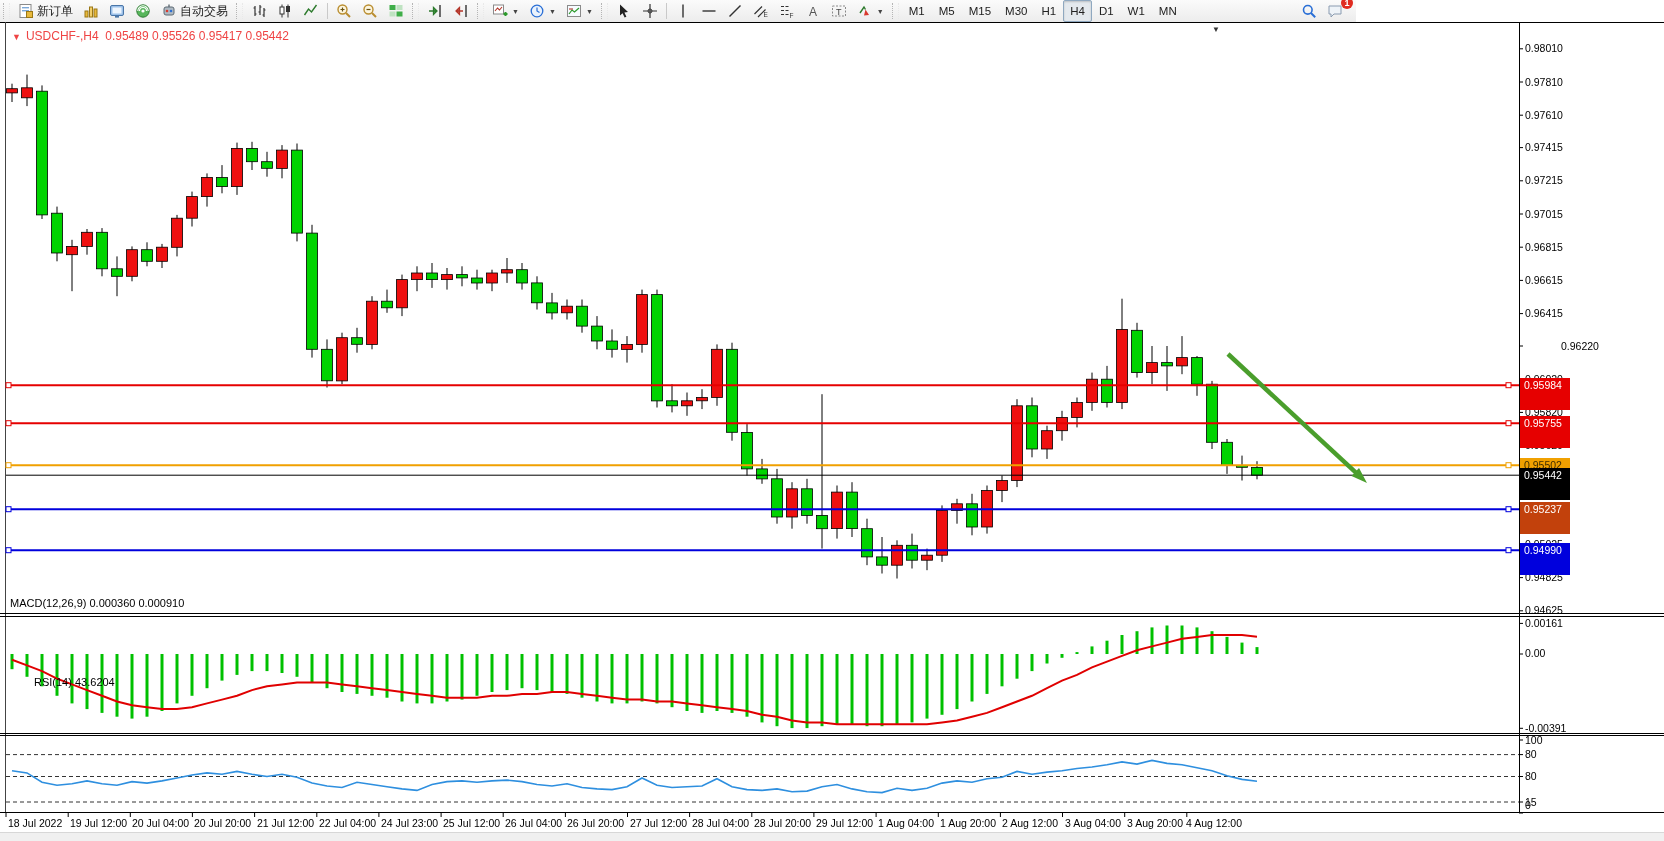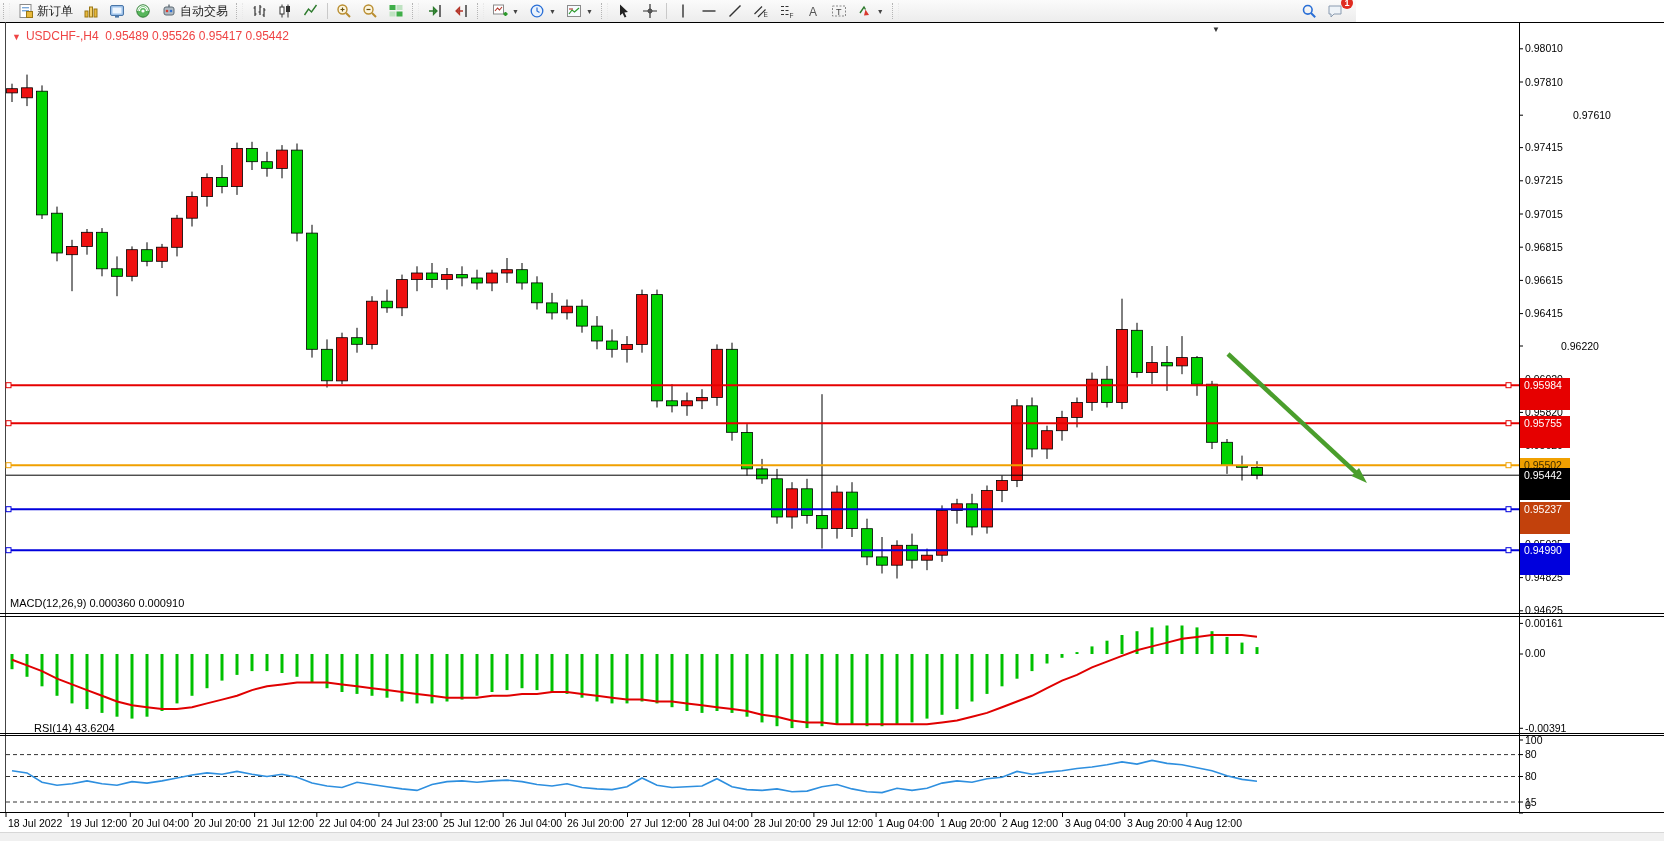--- a/index.html
+++ b/index.html
@@ -272,20 +272,31 @@
         <svg width="16" height="16">
             <path d="M3 10l4-6 1.5 2.5" stroke="#2c7a2c" stroke-width="1.4" fill="none"></path>
             <path d="M8.5 6.5 12 12l-5 .5" fill="#d83a2e"></path>
           </svg>
       </span>
       <span class="caret">▼</span>
     </div>
 
     <div class="grip"></div>
 
+    <div id="tf-wrap">
+        <div class="tbtn tf">M1</div>
+        <div class="tbtn tf">M5</div>
+        <div class="tbtn tf">M15</div>
+        <div class="tbtn tf">M30</div>
+        <div class="tbtn tf">H1</div>
+        <div class="tbtn tf active">H4</div>
+        <div class="tbtn tf">D1</div>
+        <div class="tbtn tf">W1</div>
+        <div class="tbtn tf">MN</div>
+      </div>
 
     <div class="spacer"></div>
 
     <div class="tbtn">
       <span class="tficon">
         <svg width="16" height="16">
             <circle cx="6.8" cy="6.8" r="4.3" fill="none" stroke="#2a6fd6" stroke-width="1.6"></circle>
             <path d="M10 10l4.2 4.2" stroke="#2a6fd6" stroke-width="2"></path>
           </svg>
       </span>
@@ -652,21 +663,21 @@
         <line x1="1186.8" y1="791" x2="1186.8" y2="795" stroke="#000"></line>
         <g>
           <line x1="1228" y1="332" x2="1359.7" y2="454.2" stroke="#4a9e2c" stroke-width="4.5"></line>
           <polygon points="1367,461 1351.5,454.1 1359.0,446.1" fill="#4a9e2c"></polygon>
         </g>
       </svg>
 
     <div id="label-layer">
         <div class="alab" style="top:20px;">0.98010</div>
         <div class="alab" style="top:54px;">0.97810</div>
-        <div class="alab" style="top:87px;margin-left:48px;">0.97610</div>
+        <div class="alab" style="top:87px;">0.97610</div>
         <div class="alab" style="top:119px;">0.97415</div>
         <div class="alab" style="top:152px;">0.97215</div>
         <div class="alab" style="top:186px;">0.97015</div>
         <div class="alab" style="top:219px;">0.96815</div>
         <div class="alab" style="top:252px;">0.96615</div>
         <div class="alab" style="top:285px;">0.96415</div>
         <div class="alab" style="top:318px;padding-left:36px;">0.96220</div>
         <div class="alab" style="top:351px;">0.96020</div>
         <div class="alab" style="top:384px;">0.95820</div>
         <div class="alab" style="top:417px;">0.95620</div>
@@ -711,21 +722,21 @@
         <div class="tlab" style="left:1186px;">4 Aug 12:00</div>
       </div>
 
     <div id="chart-title">
       <span class="tri">▼</span><span>USDCHF-,H4</span>&nbsp;&nbsp;<span>0.95489</span>&nbsp;<span>0.95526</span>&nbsp;<span>0.95417</span>&nbsp;<span>0.95442</span>
     </div>
 
     <div class="indlabel" style="top:575px;">
       <span>MACD(12,26,9)</span>&nbsp;<span>0.000360</span>&nbsp;<span>0.000910</span>
     </div>
-    <div class="indlabel" style="top:700px;padding-left:24px;">
+    <div class="indlabel" style="top:654px;padding-left:24px;">
       <span>RSI(14)</span>&nbsp;<span>43.6204</span>
     </div>
 
     <div id="shift-marker">▼</div>
   </div>
 
   <div id="bottomstrip"></div>
 </div>
 
 </body></html>

